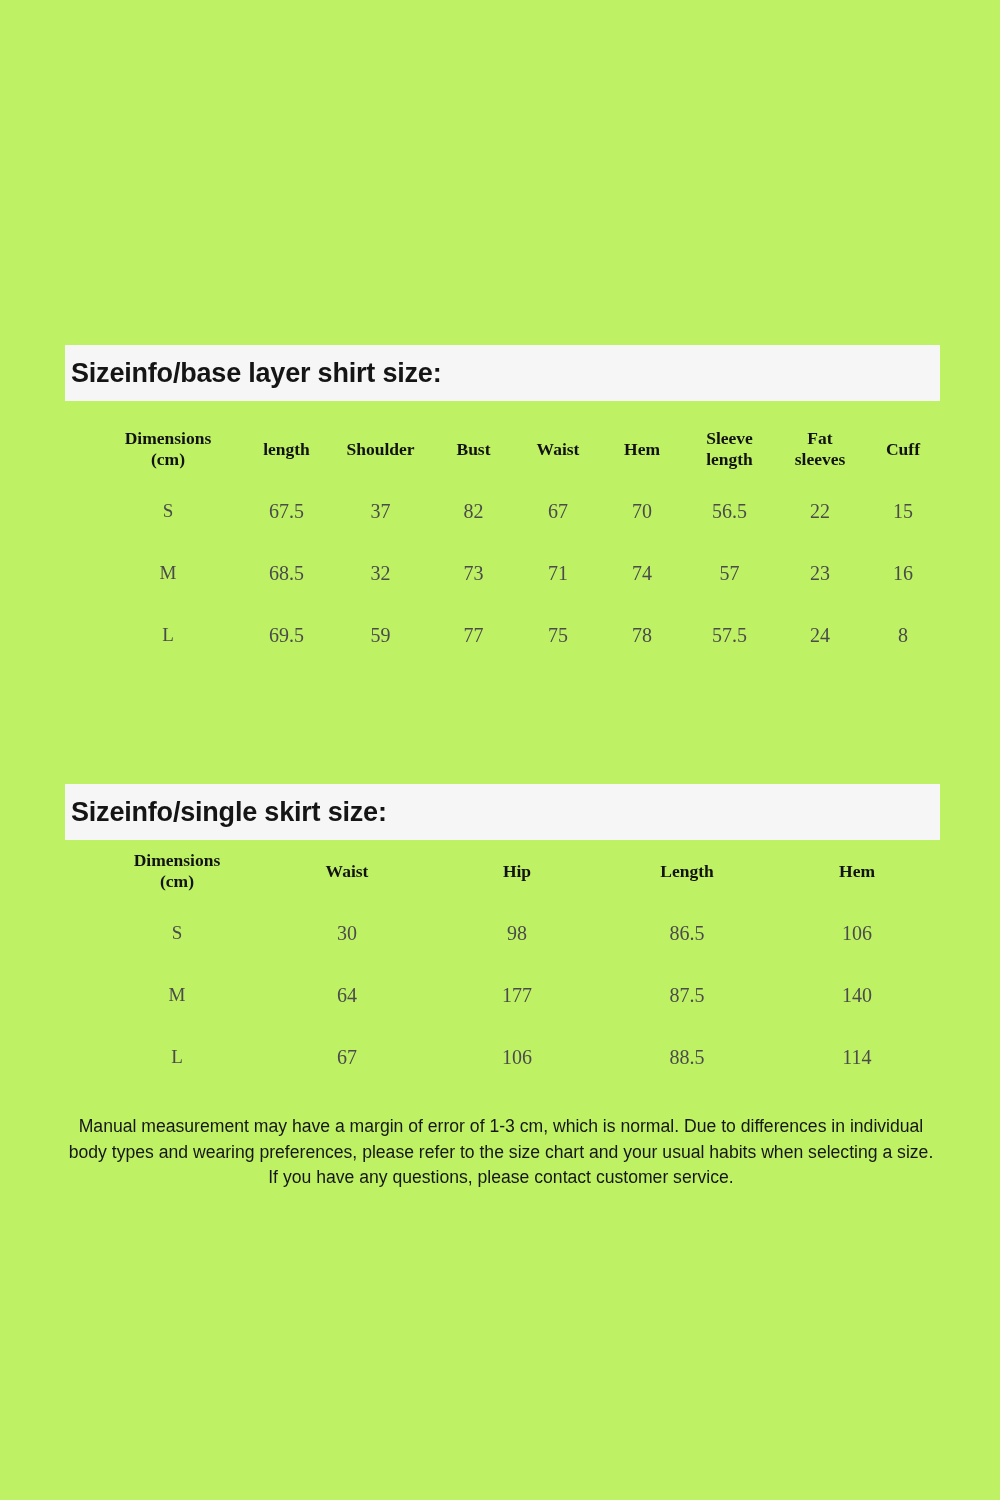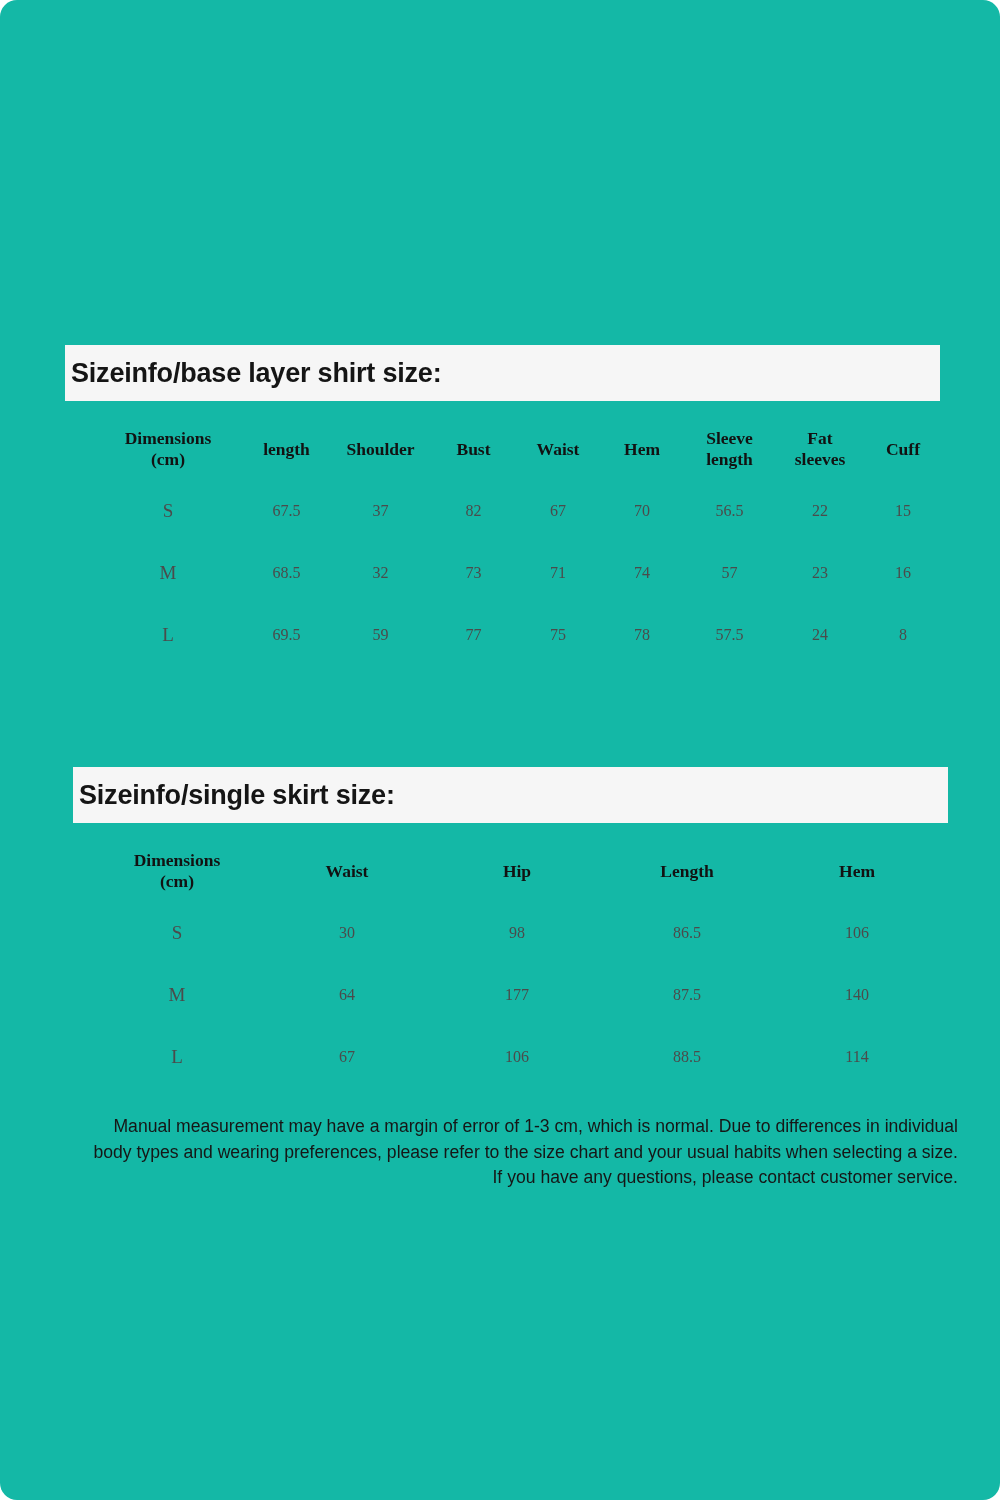--- a/index.html
+++ b/index.html
@@ -11,22 +11,21 @@
     width: 1000px;
     height: 1500px;
     position: relative;
     font-family: "Liberation Sans", sans-serif;
     -webkit-font-smoothing: antialiased;
   }
 
   .page {
     position: absolute;
     inset: 0;
-    background: #14b8a6;
-    border-radius: 17px;
+    background: #bef264;
   }
 
   
   .section-title-band {
     position: absolute;
     left: 65px;
     width: 875px;
     height: 56px;
     background: #f6f6f6;
     display: flex;
@@ -56,21 +55,21 @@
     border: none;
   }
   .size-table th {
     font-size: 17.5px;
     font-weight: 700;
     color: #121212;
     line-height: 1.18;
     height: 62px;
   }
   .size-table td {
-    font-size: 16px;
+    font-size: 20px;
     font-weight: 400;
     color: #4b4b4b;
     height: 62px;
   }
   .size-table td.size-label {
     font-size: 19px;
     color: #4b4b4b;
   }
   .size-table th.dim-head {
     font-size: 17.5px;
@@ -92,27 +91,27 @@
   #skirt-table { left: 92px; top: 840px; width: 850px; }
   #skirt-table col.c0 { width: 170px; }
   #skirt-table col.c1 { width: 170px; }
   #skirt-table col.c2 { width: 170px; }
   #skirt-table col.c3 { width: 170px; }
   #skirt-table col.c4 { width: 170px; }
 
   
   .footer-note {
     position: absolute;
-    left: 80px;
+    left: 62px;
     top: 1114px;
     width: 878px;
     font-size: 17.6px;
     line-height: 1.46;
     color: #161616;
-    text-align: right;
+    text-align: center;
   }
 </style>
 </head>
 <body>
 
 <div class="page">
 
   <div class="section-title-band" style="top:345px;">
     <span class="section-title">Sizeinfo/base layer shirt size:</span>
   </div>
@@ -172,21 +171,21 @@
         <td>77</td>
         <td>75</td>
         <td>78</td>
         <td>57.5</td>
         <td>24</td>
         <td>8</td>
       </tr>
     </tbody>
   </table>
 
-  <div class="section-title-band" style="top:767px;margin-left:8px;">
+  <div class="section-title-band" style="top:784px;">
     <span class="section-title">Sizeinfo/single skirt size:</span>
   </div>
 
   <table class="size-table" id="skirt-table">
     <colgroup>
       <col class="c0">
         <col class="c1">
         <col class="c2">
         <col class="c3">
         <col class="c4">

